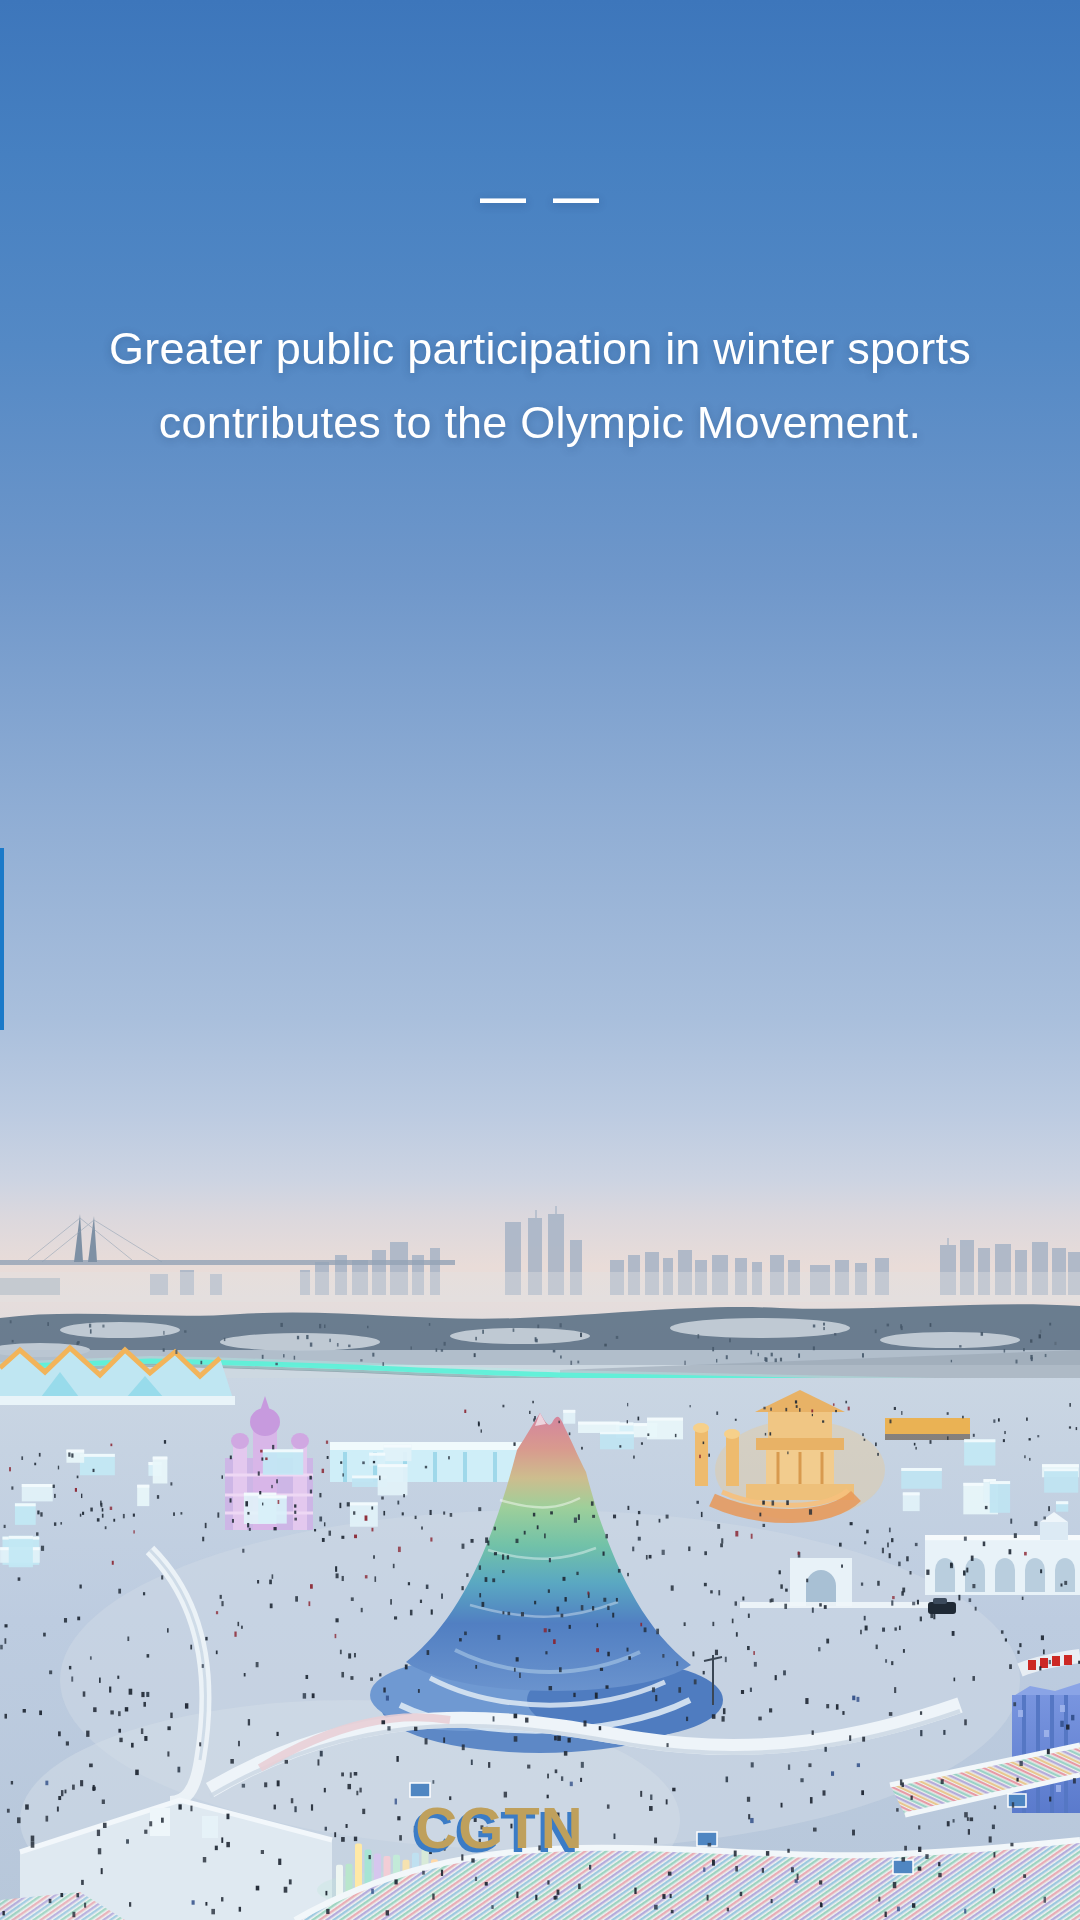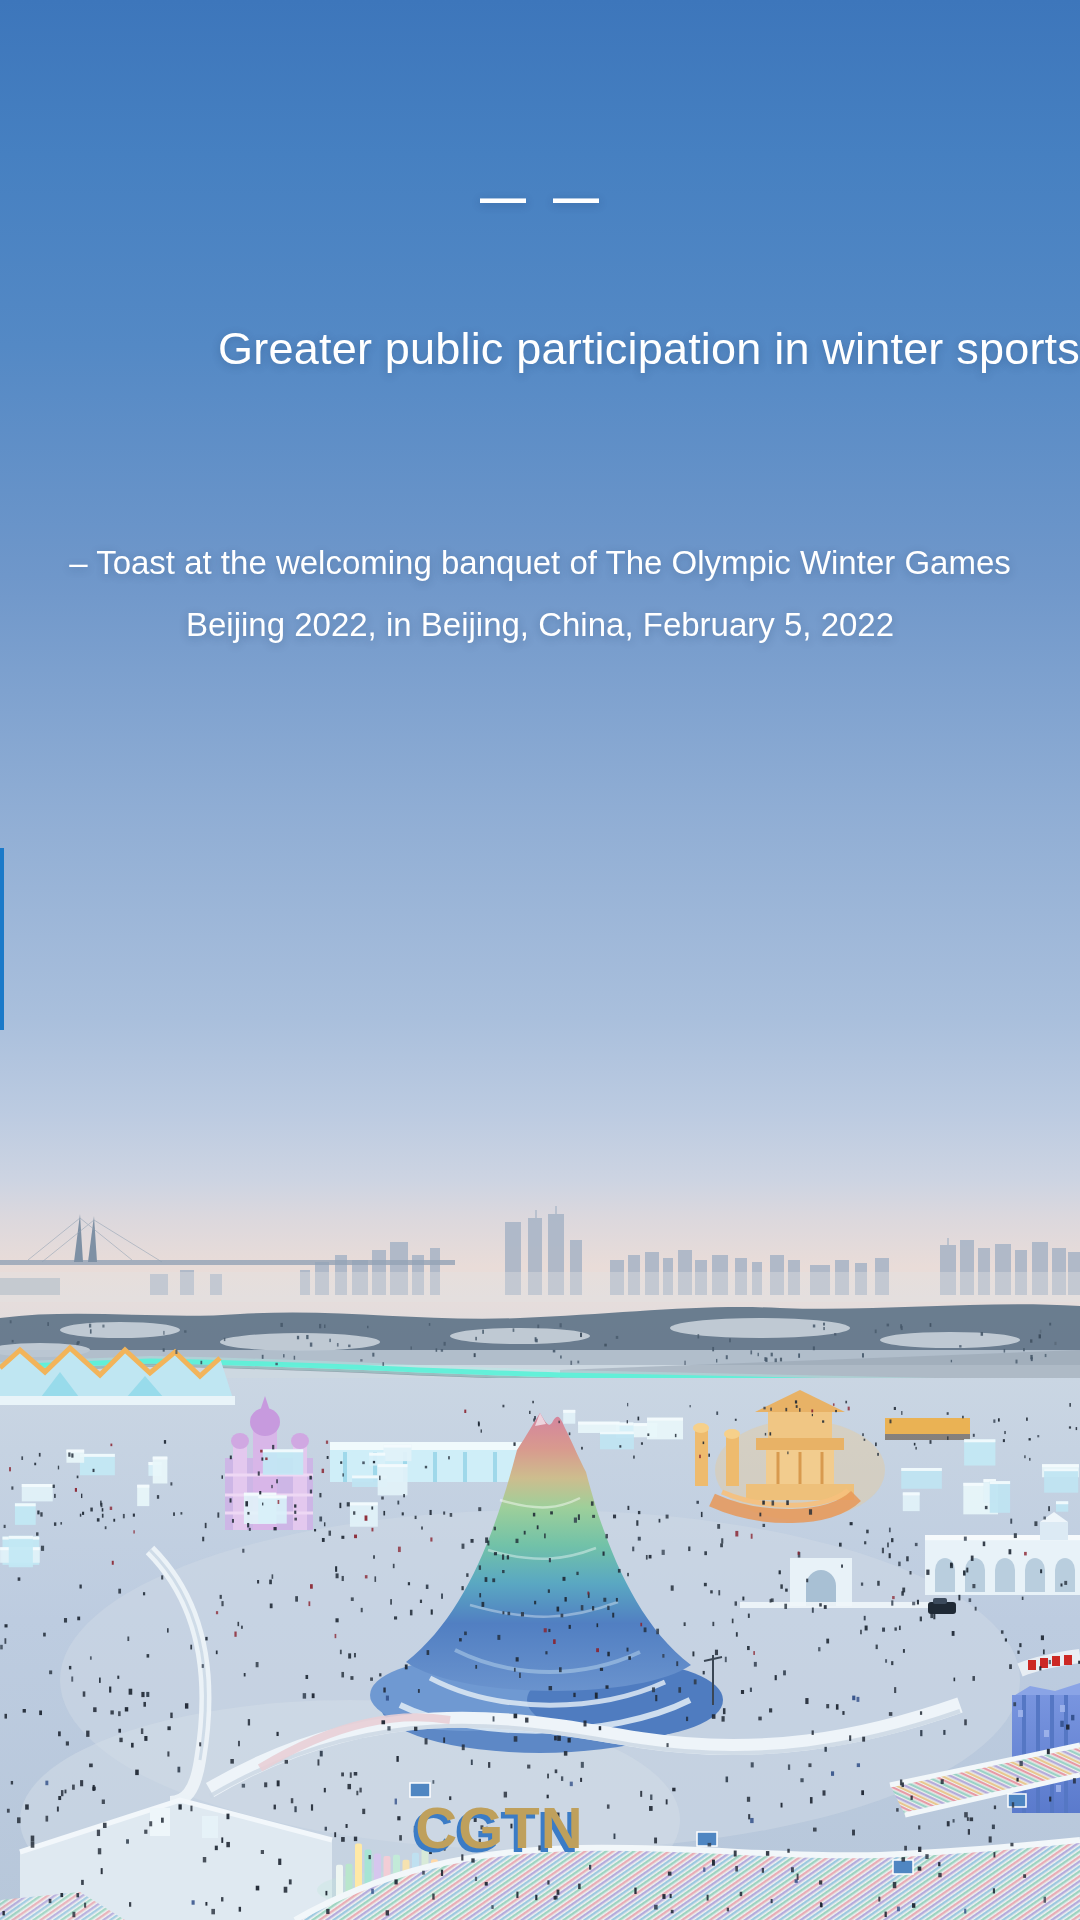--- a/index.html
+++ b/index.html
@@ -11,21 +11,21 @@
       #8fadd4 42%, #a9bfdc 53%, #bccbe1 58%, #cdd4e2 61.5%,
       #dcd8dd 63.5%, #e9dcd8 66%, #e5dddc 68%, #c9d4e2 75%, #bccbdc 100%);
   }
   .edge-strip{position:absolute;left:0;top:848px;width:4px;height:182px;background:#1b7ac9;}
   .txt{position:absolute;left:0;width:1080px;text-align:center;color:#ffffff;
        text-shadow:0 2px 8px rgba(20,50,90,.28);}
   .header{top:168px;height:62px;display:flex;align-items:center;justify-content:center;gap:26px;
           font-weight:bold;font-size:46px;letter-spacing:1px;}
   .header .dash{font-weight:bold;transform:translateY(-2px);}
   .quote{top:312px;font-size:45px;line-height:74px;font-weight:500;letter-spacing:.2px;}
-  .quote div{white-space:nowrap;text-align:right;}
+  .quote div{white-space:nowrap;}
   .attribution{top:532px;font-size:33px;line-height:62px;font-weight:400;}
   .attribution div{white-space:nowrap;}
   .scene{position:absolute;left:0;top:1200px;width:1080px;height:720px;}
   .logo{position:absolute;left:0;top:1794px;width:999px;text-align:center;
         font-size:58px;font-weight:bold;letter-spacing:1px;
         text-shadow:-4px 4px 0 #3b7cc6;}
 </style>
 </head>
 <body>
 
@@ -1229,21 +1229,18 @@
       </g>
   </svg>
 
   <div class="txt header">
     <span class="dash">—</span>
     <span class="dash">—</span>
   </div>
 
   <div class="txt quote">
     <div>Greater public participation in winter sports</div>
+    <div>contributes to the Olympic Movement.</div>
   </div>
 
-  <div class="txt attribution">
-    <div>– Toast at the welcoming banquet of The Olympic Winter Games</div>
-    <div>Beijing 2022, in Beijing, China, February 5, 2022</div>
-  </div>
 
   <div class="logo" style="color: rgb(191, 160, 92); text-shadow: rgb(59, 124, 198) -4px 4px 0px;">CGTN</div>
 </div>
 
 </body></html>

